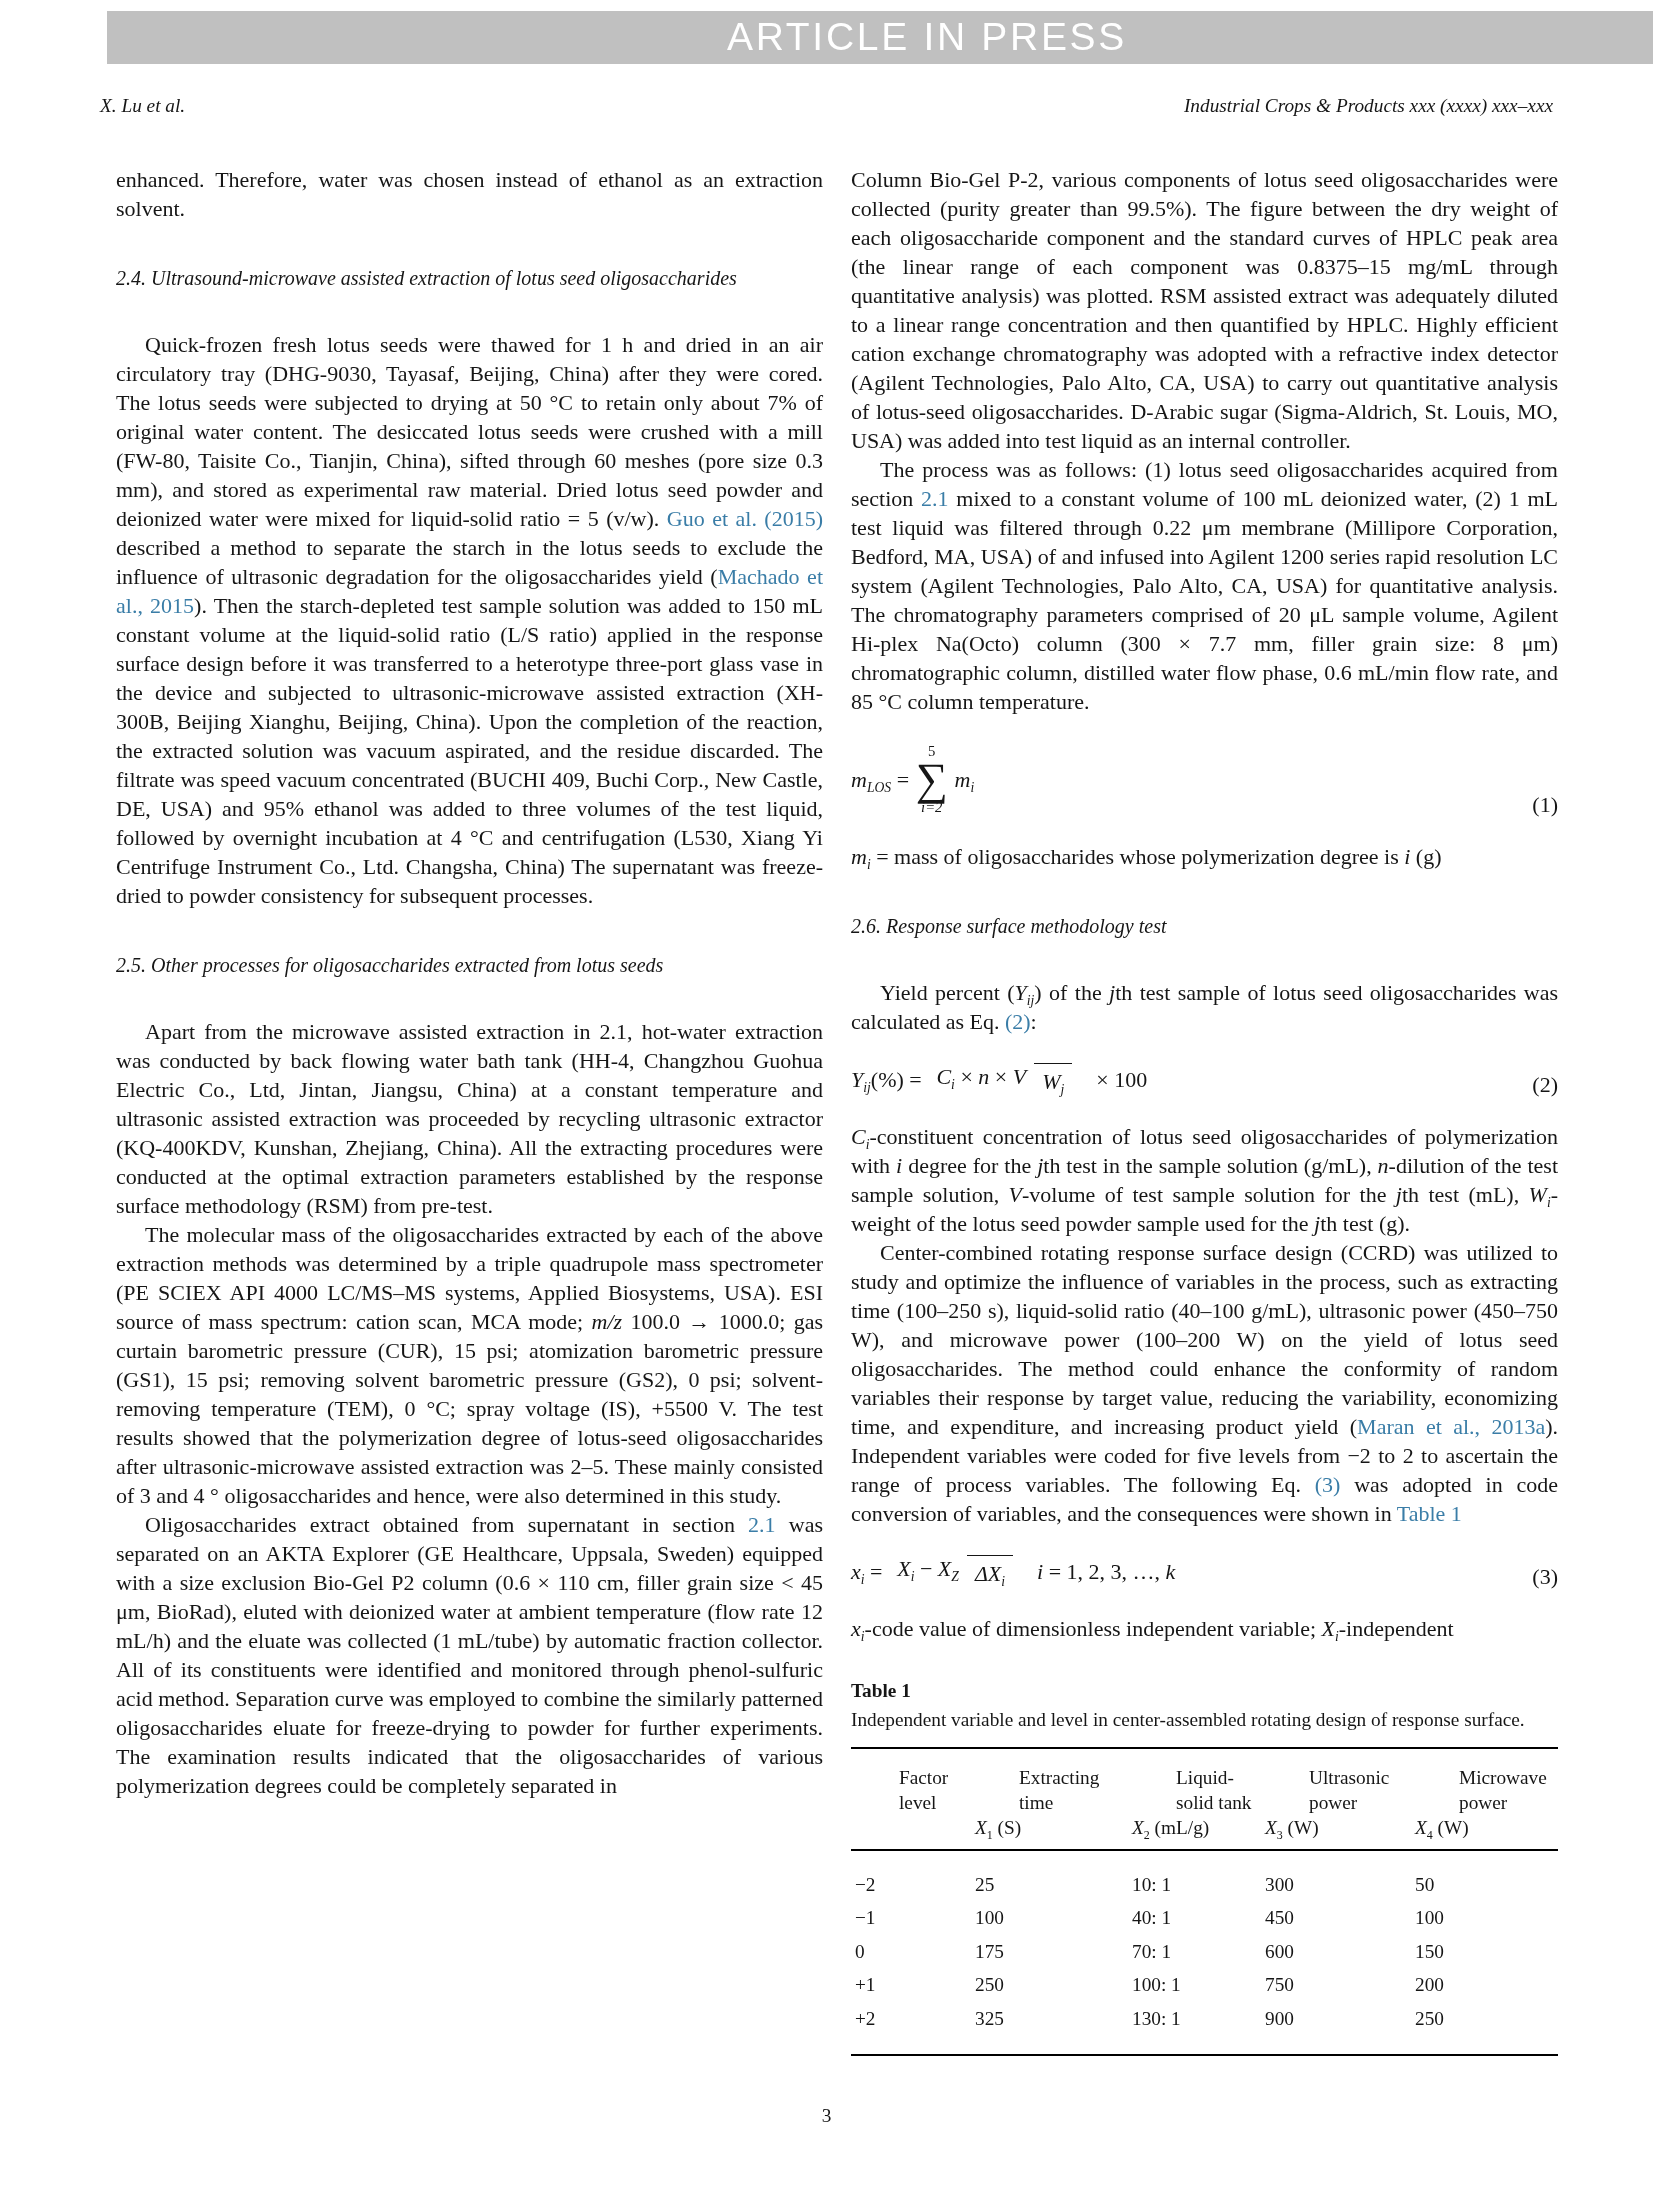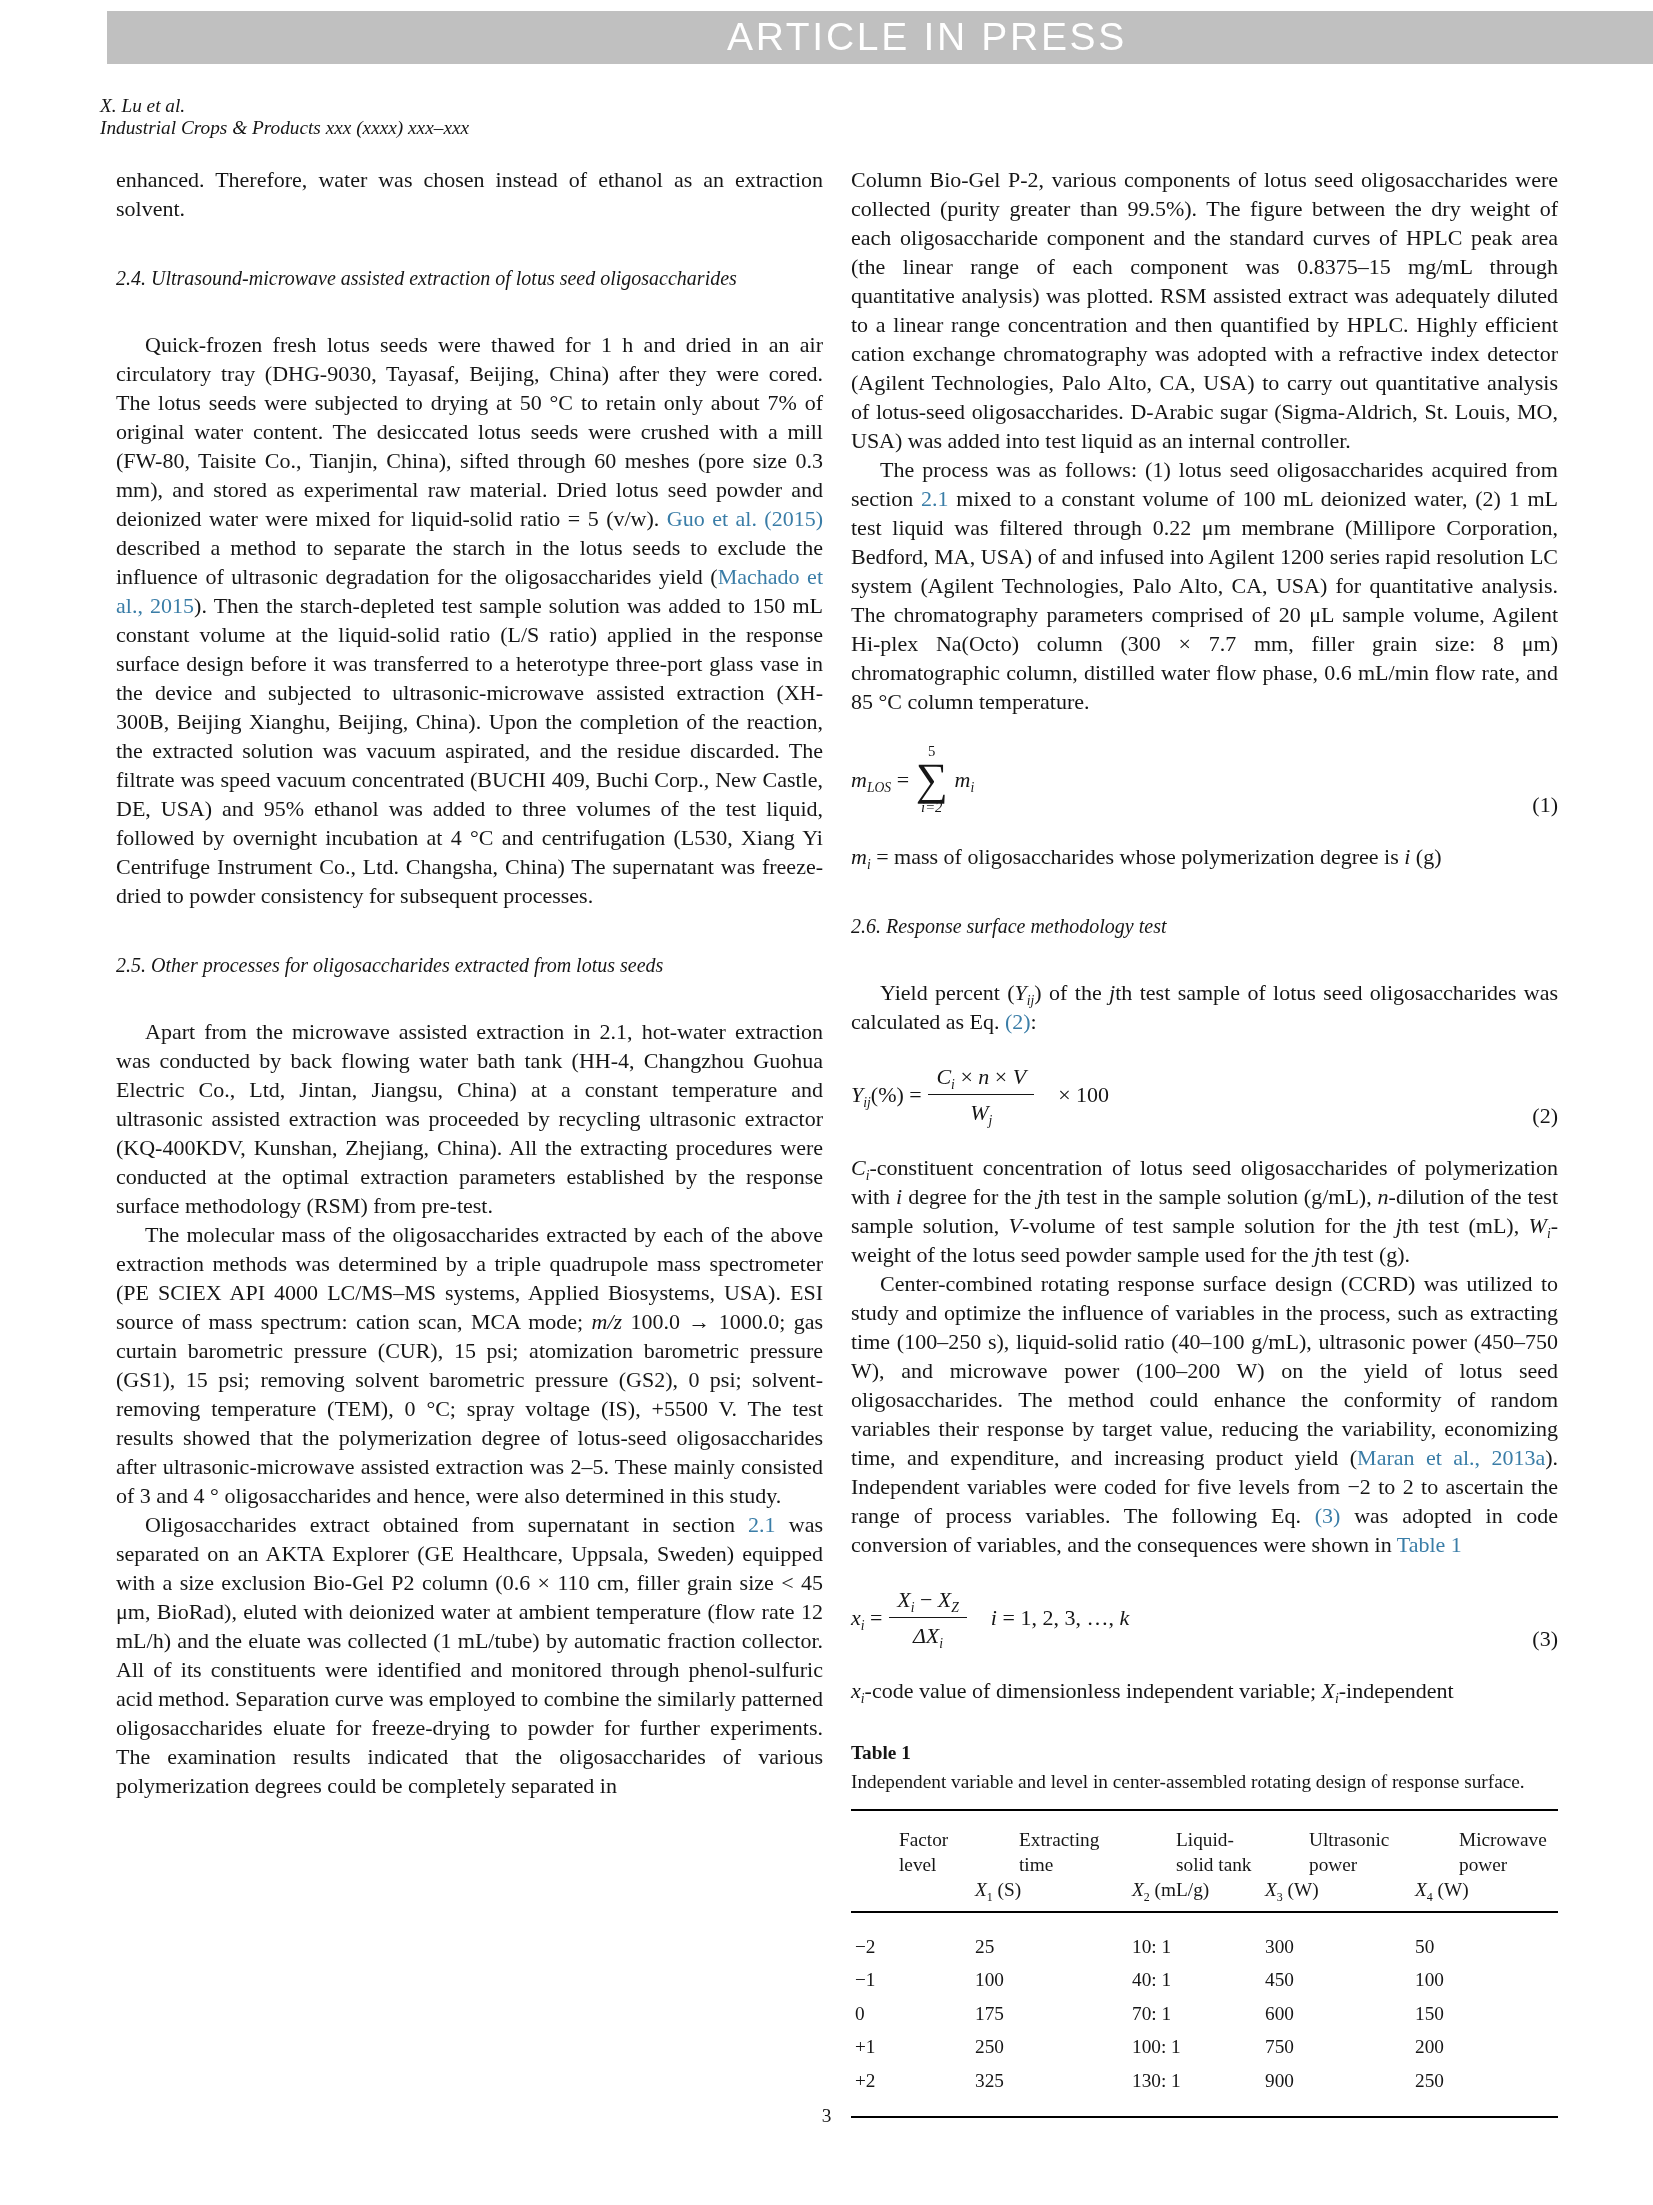--- a/index.html
+++ b/index.html
@@ -8,35 +8,35 @@
     --ink:#161616;
   }
   html,body{margin:0;padding:0;background:#ffffff;}
   .page{position:relative;width:1654px;height:2205px;background:#ffffff;overflow:hidden;
         font-family:"Liberation Serif","DejaVu Serif",serif;color:var(--ink);}
   .banner{position:absolute;left:107px;top:10.7px;width:1640px;height:53px;background:var(--banner);
           display:flex;align-items:center;justify-content:center;}
   .banner-text{font-family:"Liberation Sans","DejaVu Sans",sans-serif;color:#ffffff;
                font-size:39px;font-weight:400;letter-spacing:2.7px;}
   .runhead{position:absolute;left:100px;top:95px;width:1453px;display:flex;
-           justify-content:space-between;font-style:italic;font-size:19.3px;flex-direction:column;}
+           justify-content:space-between;font-style:italic;font-size:19.3px;}
   .columns{position:absolute;left:116px;top:165px;width:1453px;display:flex;gap:28px;}
   .col{width:707px;text-align:justify;font-size:22px;line-height:29px;}
   .para{margin:0;}
   .para.ind{text-indent:29px;}
   .hsec{font-style:italic;font-weight:normal;font-size:20px;line-height:29px;margin:41px 0 37px 0;text-align:justify;}
   .hsub{font-style:italic;font-weight:normal;font-size:22px;line-height:29px;margin:41px 0 0 0;text-align:justify;}
   .lnk{color:var(--link);cursor:pointer;}
   .it{font-style:italic;}
   sub{font-size:0.62em;line-height:0;}
   
   .eq{position:relative;margin:27px 0;font-size:22px;line-height:27px;text-align:left;}
   .eq-row{display:inline-flex;align-items:center;}
   .eq-num{position:absolute;right:0;bottom:-2.7px;}
-  .frac{display:inline-flex;flex-direction:column;text-align:center;vertical-align:middle;margin:0 6.7px;}
+  .frac{display:inline-flex;flex-direction:row;text-align:center;vertical-align:middle;margin:0 6.7px;}
   .frac .fr-num{padding:0 8px 4px 8px;}
   .frac .fr-den{border-top:1.3px solid var(--ink);padding:4px 8px 0 8px;}
   .sumstack{display:inline-flex;flex-direction:column;align-items:center;margin:0 6.7px;}
   .sumstack .lim{font-size:14.7px;line-height:16px;}
   .sigma{font-size:45px;line-height:40px;font-style:normal;}
   .eq-suffix{margin-left:17.3px;}
   
   .tblwrap{margin-top:35px;text-align:left;}
   .tbl-label{font-weight:bold;font-size:19.3px;line-height:25px;}
   .tbl-sub{font-size:19.3px;line-height:24px;margin-top:5.3px;}

